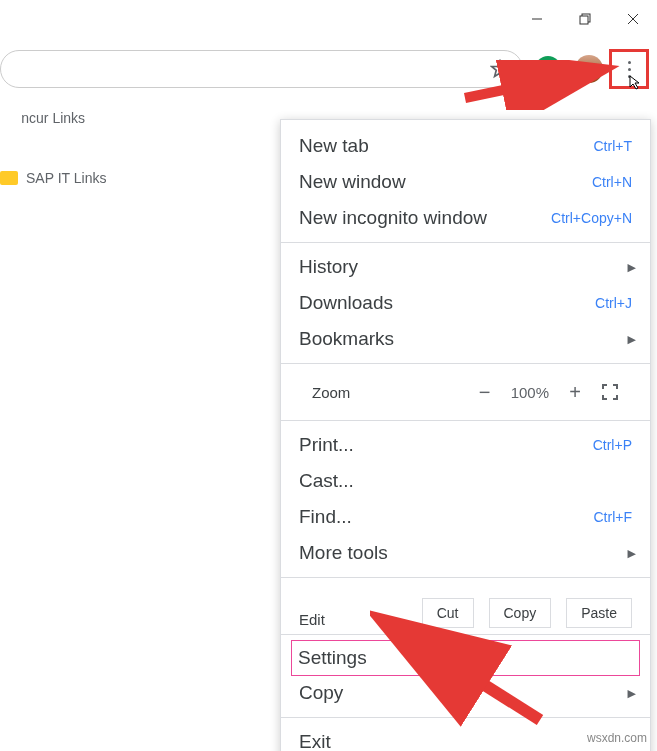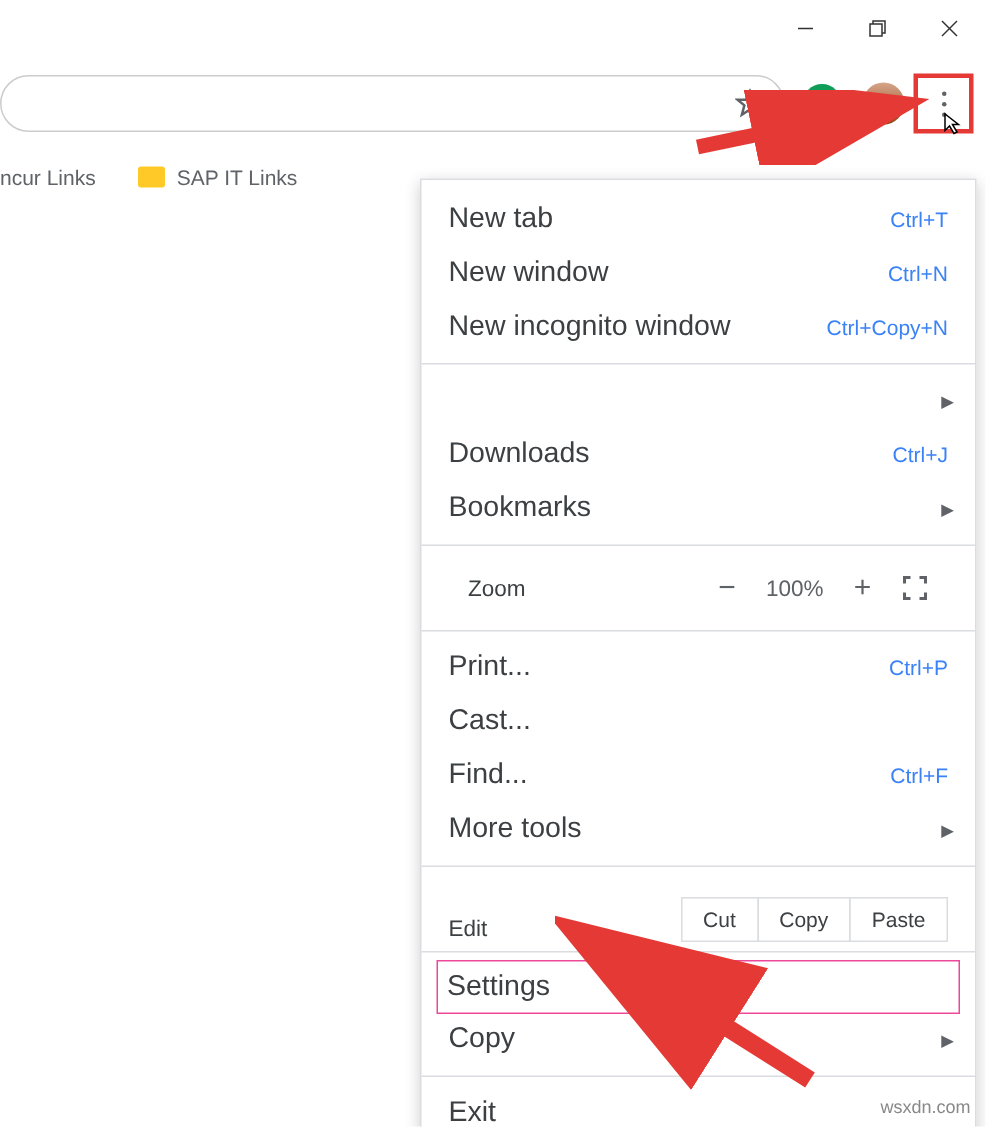--- a/index.html
+++ b/index.html
@@ -13,40 +13,40 @@
     .omnibox { flex: 1; height: 38px; border: 1px solid #ccc; border-radius: 19px; display: flex; align-items: center; justify-content: flex-end; padding-right: 12px; }
     .star { width: 20px; height: 20px; }
     .ext-icon { width: 26px; height: 26px; border-radius: 50%; background: #0f9d58; margin-left: 12px; position: relative; }
     .ext-badge { position: absolute; bottom: -6px; right: -6px; background: #e53935; color: #fff; font-size: 9px; padding: 1px 3px; border-radius: 2px; }
     .avatar { width: 28px; height: 28px; border-radius: 50%; background: linear-gradient(#d7a58a,#8b4513); margin-left: 14px; }
     .menu-btn { width: 40px; height: 40px; border: 3px solid #e53935; margin-left: 6px; display: flex; align-items: center; justify-content: center; position: relative; }
     .dots { display: flex; flex-direction: column; gap: 4px; }
     .dots span { width: 3px; height: 3px; background: #5f6368; border-radius: 50%; }
     .cursor { position: absolute; bottom: -4px; right: 2px; }
 
-    .bookmarks { position: absolute; top: 110px; left: 0; display: flex; gap: 28px; font-size: 14px; color: #5f6368; align-items: center; padding-left: 0; }
+    .bookmarks { position: absolute; top: 110px; left: 0; display: flex; gap: 44px; font-size: 14px; color: #5f6368; align-items: center; padding-left: 0; flex-direction: column; }
     .folder-icon { width: 18px; height: 14px; background: #ffca28; border-radius: 2px; margin-right: 8px; display: inline-block; vertical-align: middle; }
     .bm-item { display: flex; align-items: center; }
 
     .menu { position: absolute; top: 119px; right: 6px; width: 371px; background: #fff; border: 1px solid #dadce0; box-shadow: 0 2px 10px rgba(0,0,0,.2); padding-top: 8px; }
     .menu-row { display: flex; align-items: center; height: 36px; padding: 0 18px; position: relative; }
     .menu-label { flex: 1; font-size: 19px; color: #3c4043; }
     .menu-shortcut { font-size: 14px; color: #3b82f6; }
     .submenu-arrow { position: absolute; right: 14px; font-size: 11px; color: #5f6368; }
     .sep { height: 1px; background: #dadce0; margin: 6px 0; }
 
     .zoom-row { display: flex; align-items: center; height: 44px; padding: 0 31px; }
     .zoom-label { flex: 1; }
     .zoom-ctrl { display: flex; align-items: center; gap: 16px; color: #5f6368; }
     .zoom-btn { width: 20px; text-align: center; font-size: 20px; }
     .fullscreen { width: 18px; height: 18px; }
 
     .edit-row { display: flex; align-items: flex-end; height: 44px; padding: 0 18px; }
     .edit-label { flex: 1; }
-    .edit-btns { display: flex; gap: 0; }
+    .edit-btns { display: flex; gap: 16px; }
     .edit-btn { border: 1px solid #dadce0; padding: 6px 14px; font-size: 14px; color: #3c4043; margin-left: -1px; }
 
     .highlight { border: 1px solid #ec4899; margin: -1px 10px; padding-left: 6px !important; }
 
     .arrow-red { position: absolute; pointer-events: none; }
 
     .watermark { position: absolute; bottom: 6px; right: 10px; font-size: 12px; color: #888; }
   </style>
 </head>
 <body>
@@ -114,20 +114,21 @@
     <span class="menu-shortcut">Ctrl+N</span>
   </div>
   <div class="menu-row">
     <span class="menu-label">New incognito window</span>
     <span class="menu-shortcut">Ctrl+Copy+N</span>
   </div>
 
   <div class="sep"></div>
 
   <div class="menu-row">
+    <span class="menu-label">History</span>
     <span class="submenu-arrow">▶</span>
   </div>
   <div class="menu-row">
     <span class="menu-label">Downloads</span>
     <span class="menu-shortcut">Ctrl+J</span>
   </div>
   <div class="menu-row">
     <span class="menu-label">Bookmarks</span>
     <span class="submenu-arrow">▶</span>
   </div>

